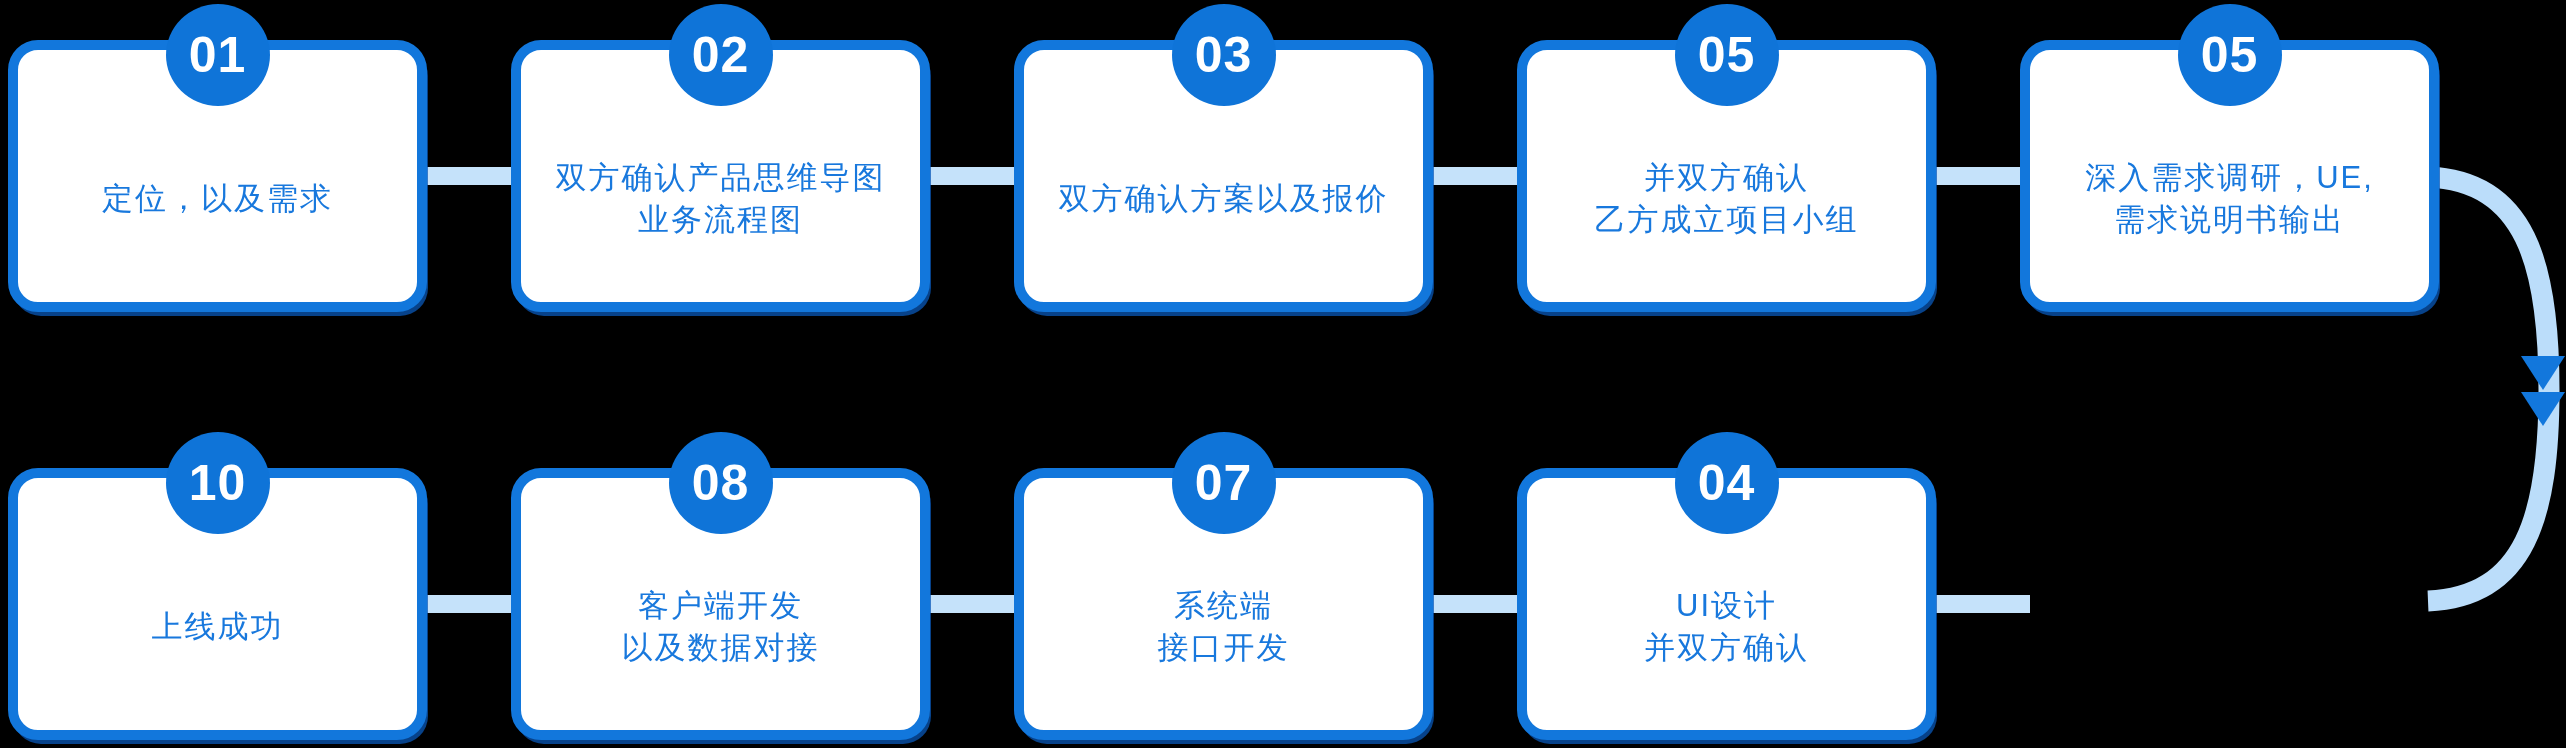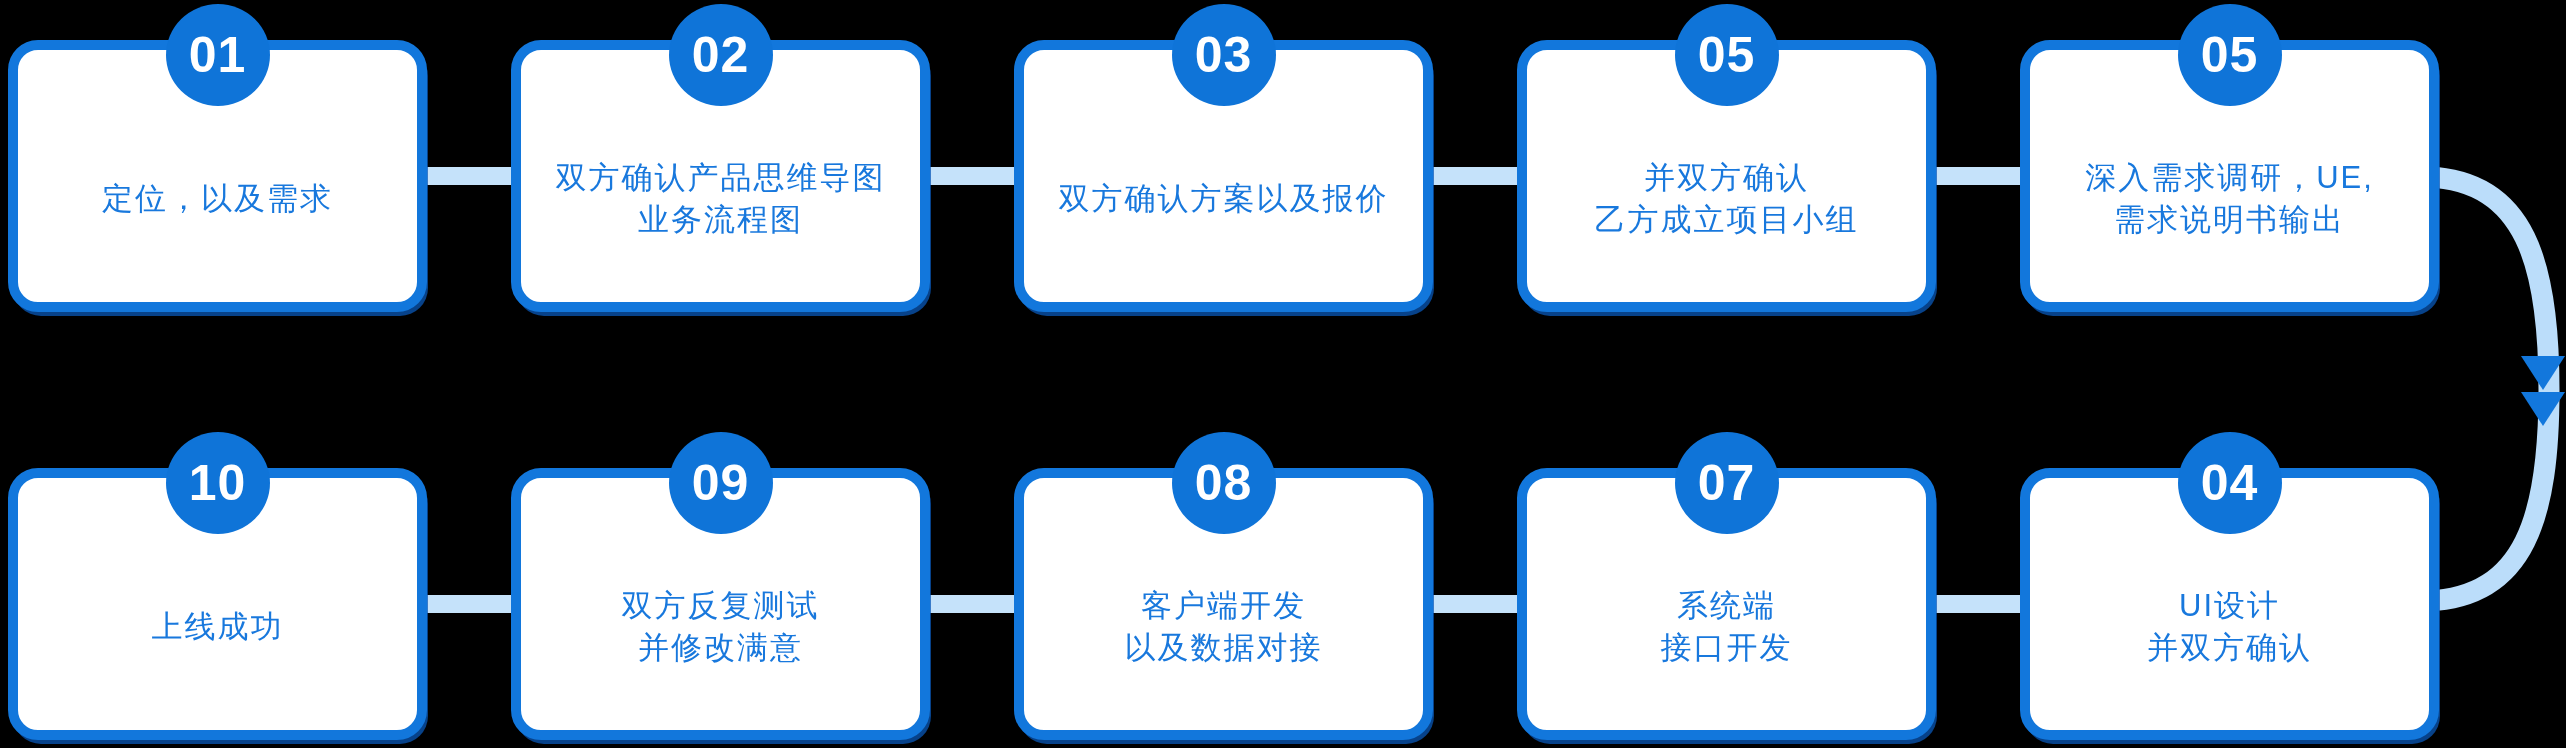--- a/index.html
+++ b/index.html
@@ -124,27 +124,20 @@
   </div>
     </div>
   <div class="row row-bottom" id="row-bottom">
       <div class="card">
     <div class="badge">10</div>
     <div class="card-text">
           <div>上线成功</div>
         </div>
   </div>
       <div class="card">
-    <div class="badge">09</div>
-    <div class="card-text">
-          <div>双方反复测试</div>
-          <div>并修改满意</div>
-        </div>
-  </div>
-      <div class="card">
     <div class="badge">08</div>
     <div class="card-text">
           <div>客户端开发</div>
           <div>以及数据对接</div>
         </div>
   </div>
       <div class="card">
     <div class="badge">07</div>
     <div class="card-text">
           <div>系统端</div>

